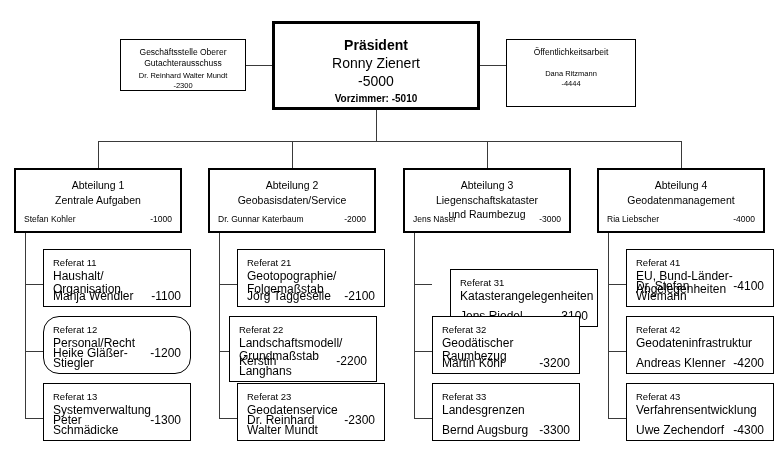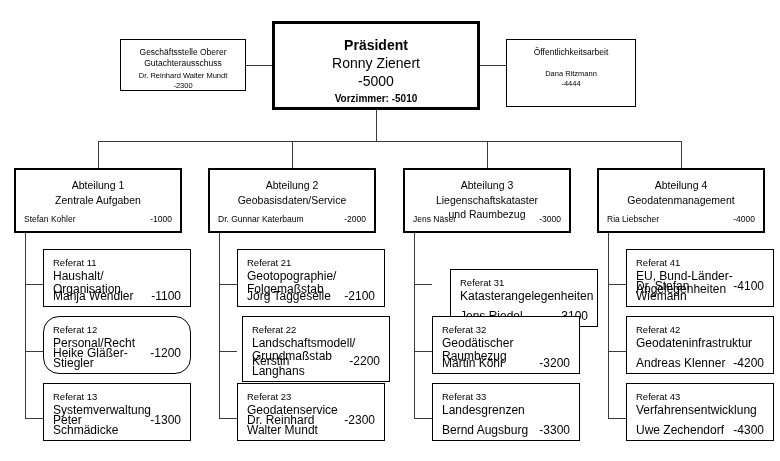--- a/index.html
+++ b/index.html
@@ -270,21 +270,21 @@
   <div class="box unit" style="left:237px; top:249px; width:148px; height:58px;">
     <div class="u-num">Referat 21</div>
     <div class="u-name">Geotopographie/</div>
     <div class="u-name">Folgemaßstab</div>
     <div class="u-foot">
       <span>Jörg Taggeselle</span>
       <span class="u-ext">-2100</span>
     </div>
   </div>
 
-  <div class="box unit" style="left:242px; top:316px; width:148px; height:66px;">
+  <div class="box unit" style="left:229px; top:316px; width:148px; height:66px;">
     <div class="u-num">Referat 22</div>
     <div class="u-name">Landschaftsmodell/</div>
     <div class="u-name">Grundmaßstab</div>
     <div class="u-foot">
       <span>Kerstin Langhans</span>
       <span class="u-ext">-2200</span>
     </div>
   </div>
 
   <div class="box unit" style="left:237px; top:383px; width:148px; height:58px;">

